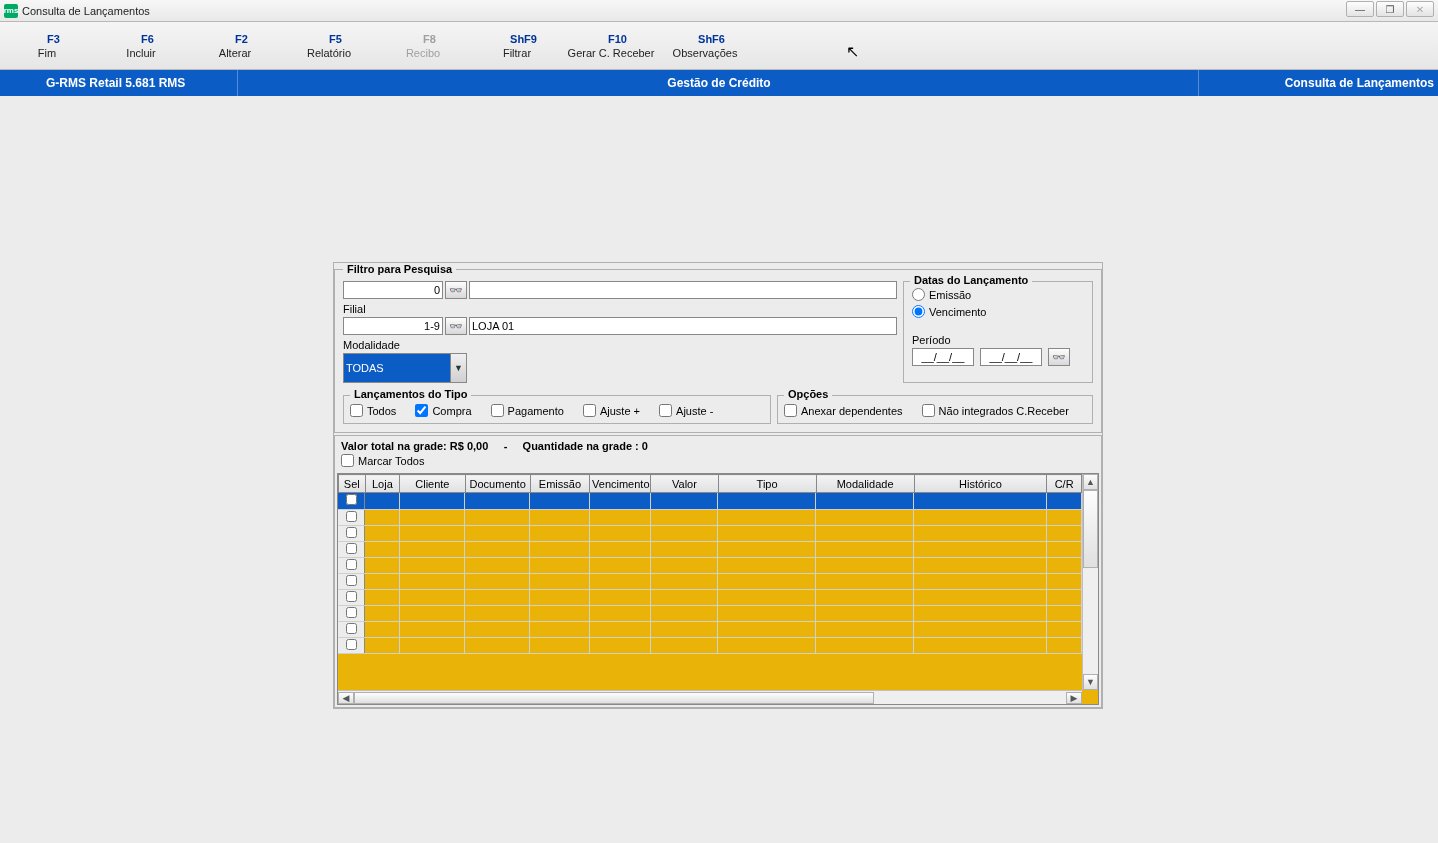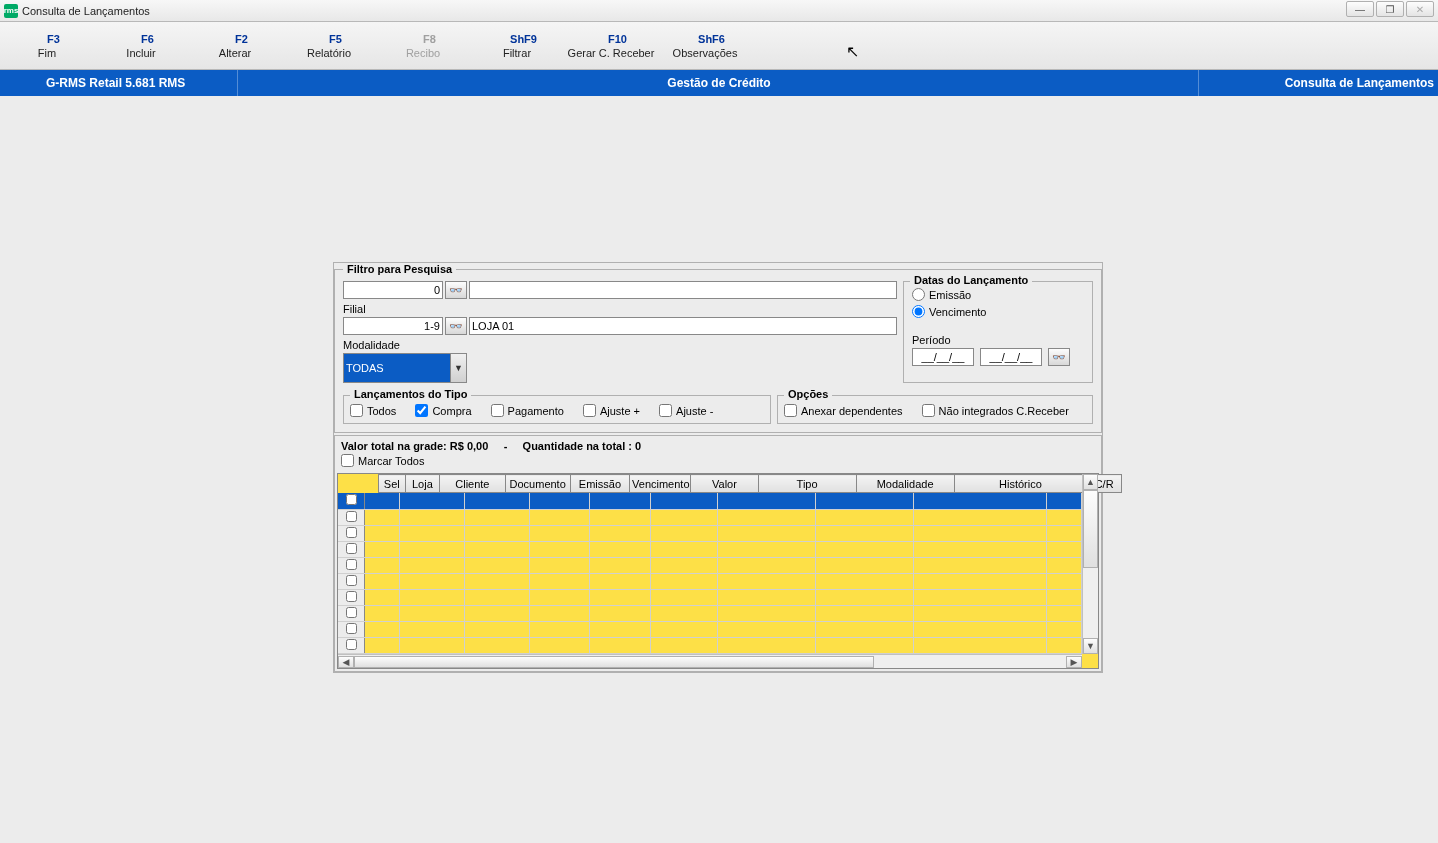--- a/index.html
+++ b/index.html
@@ -201,25 +201,24 @@
     background:#ececec;
     margin-top:2px;
   }
   .gridhdr {
     padding:4px 6px 2px 6px;
     font-size:11px;
   }
   .gridhdr .bold { font-weight:bold; }
   .grid {
     border:1px solid #888;
-    background:#fde047;
+    background:#eab308;
     margin:2px;
     position:relative;
-    height:196px;
-    padding-left:40px;
+    height:232px;
   }
   .grid table {
     border-collapse:collapse;
     width:744px;
     table-layout:fixed;
   }
   .grid th {
     border:1px solid #888;
     background:linear-gradient(#f4f4f4,#e0e0e0);
     font-weight:normal;
@@ -438,21 +437,21 @@
     </fieldset>
 
     <div class="gridwrap">
       <div class="gridhdr">
         <span class="bold">
           <span>Valor total na grade: R$</span>
           <span>0,00</span>
           &nbsp;&nbsp;&nbsp;
           <span>-</span>
           &nbsp;&nbsp;&nbsp;
-          <span>Quantidade na total :</span>
+          <span>Quantidade na grade :</span>
           <span>0</span>
         </span>
         <div style="margin-top:2px;">
           <label class="chk">
               <input type="checkbox" style="">
               <span>Marcar Todos</span>
             </label>
         </div>
       </div>
       <div class="grid">

